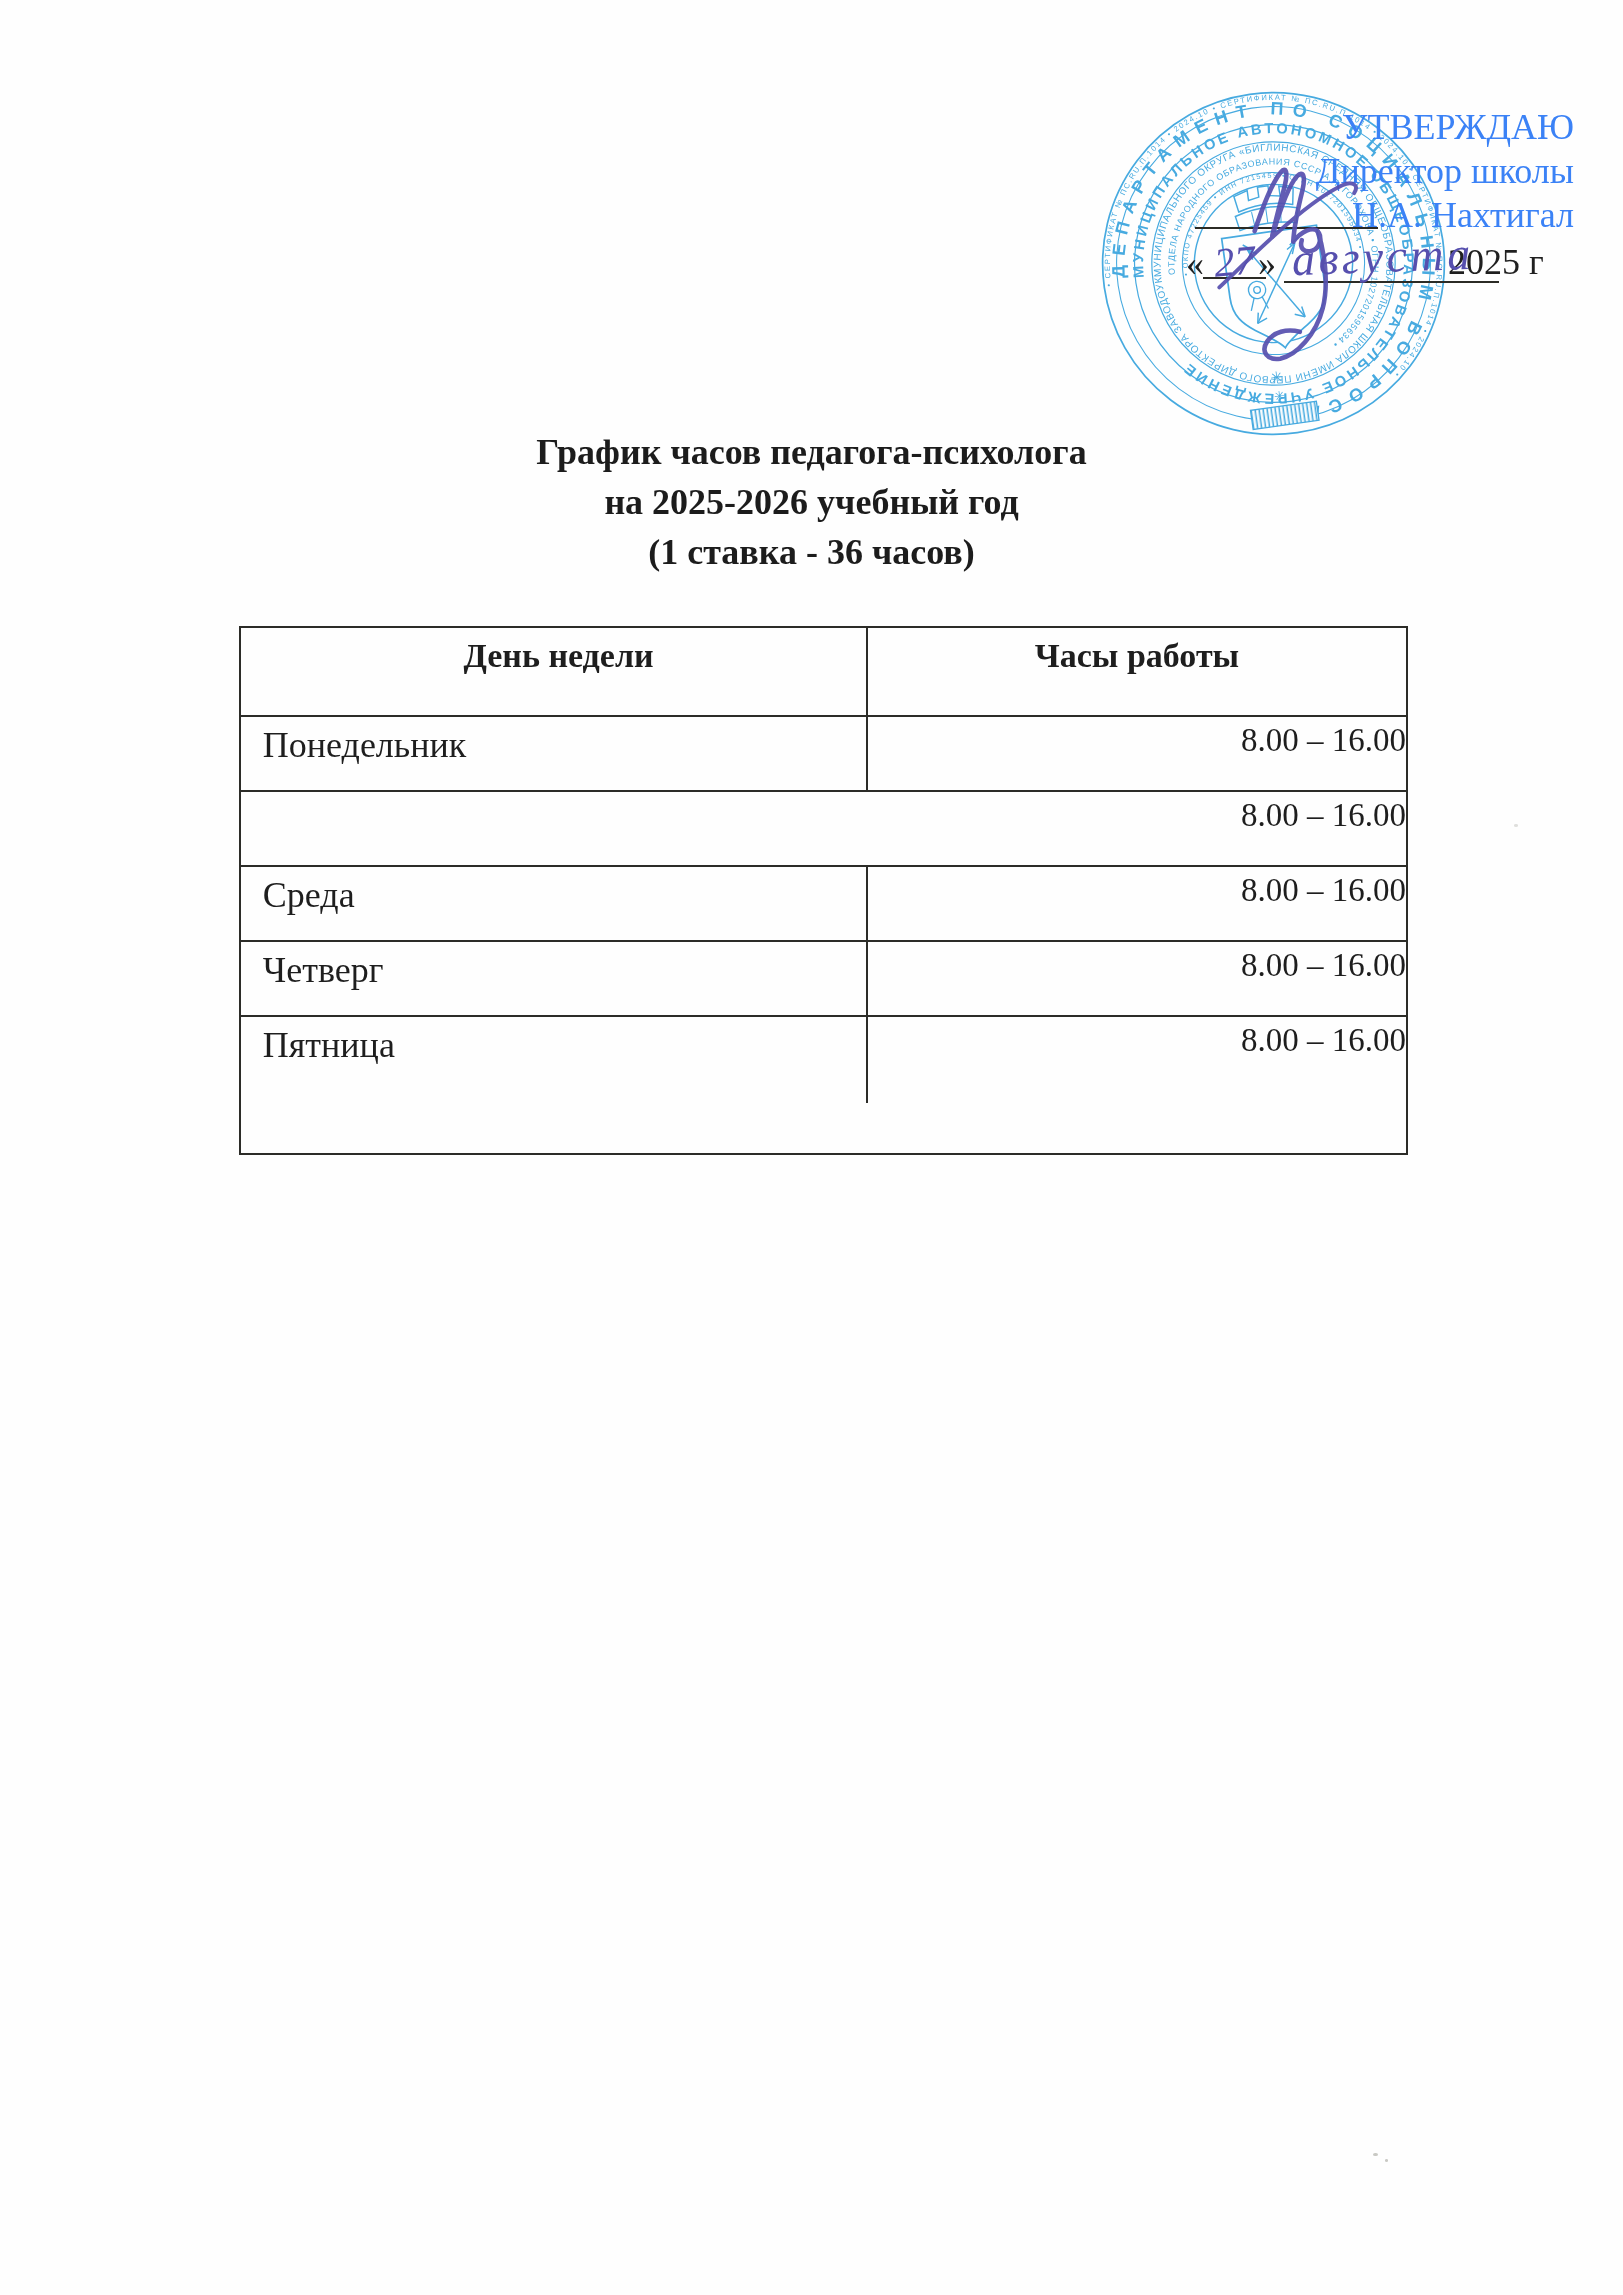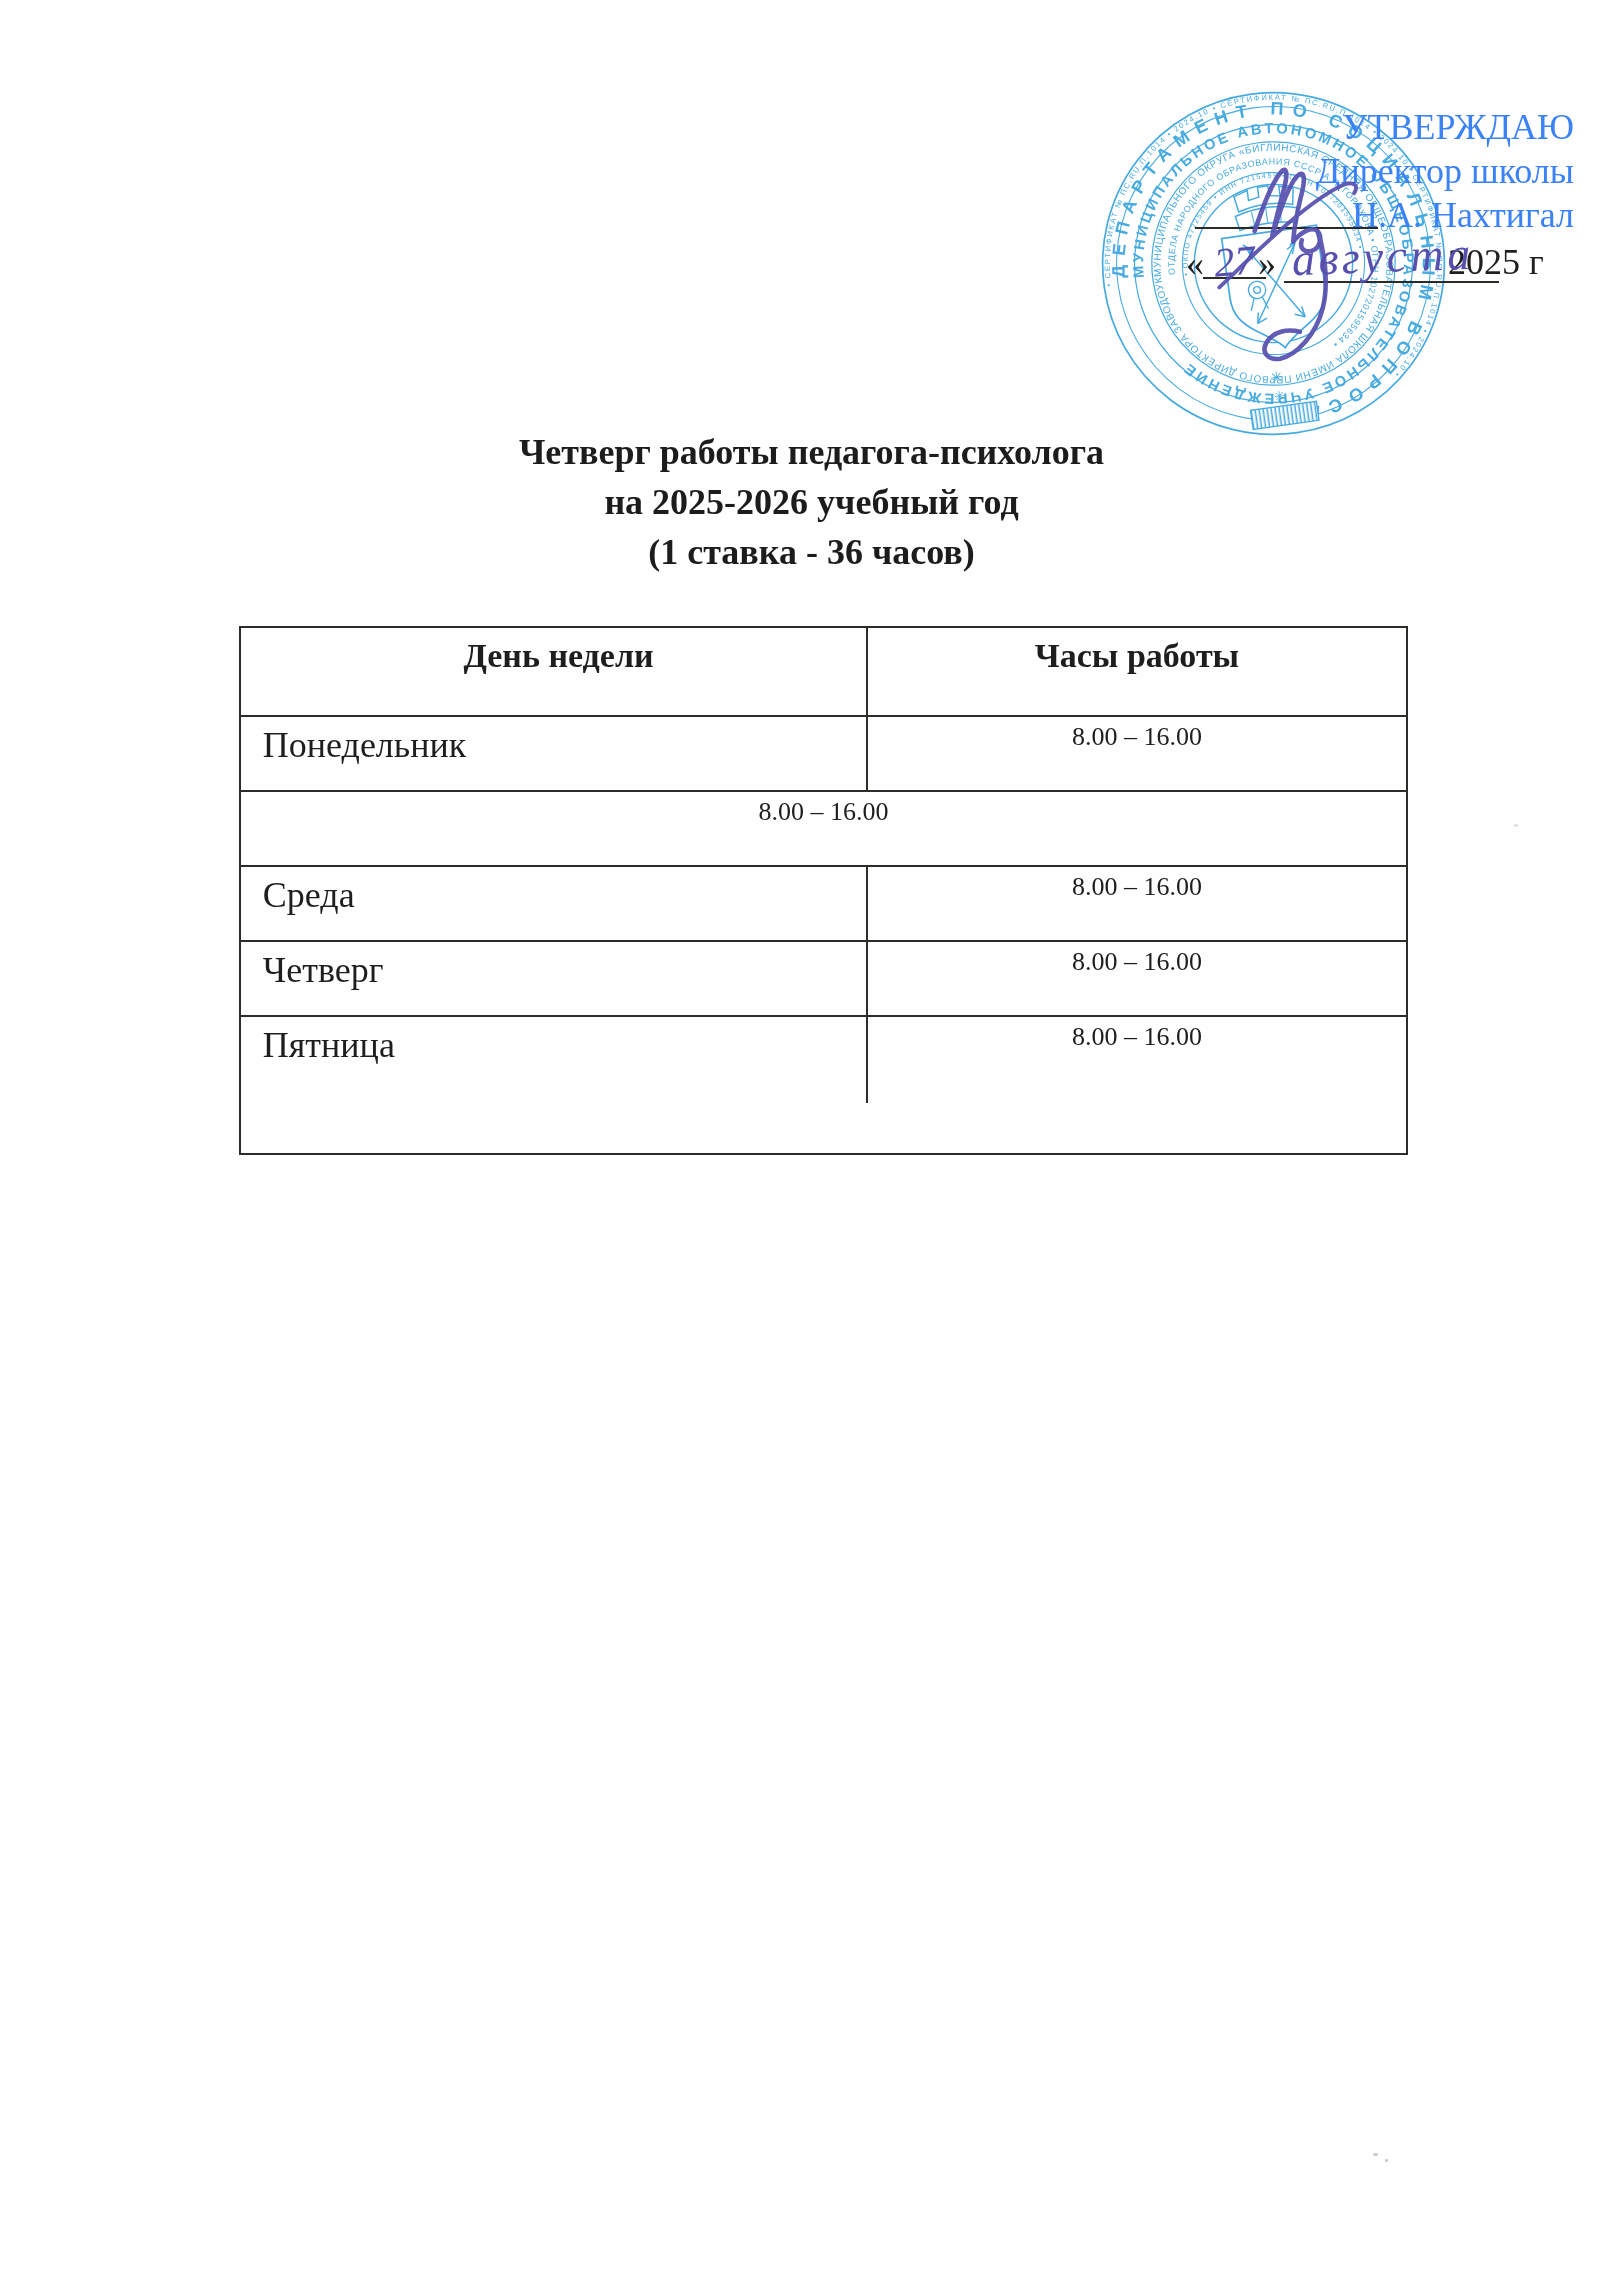--- a/index.html
+++ b/index.html
@@ -52,21 +52,21 @@
   }
   .t-row{display:flex;box-sizing:border-box;border-top:2px solid #2c2c28;}
   .t-row:first-child{border-top:none;}
   .t-head{height:87px;}
   .t-data{height:75px;}
   .t-data.last{height:88px;}
   .c-day{
     width:617px;box-sizing:border-box;border-right:2px solid #2c2c28;
     padding:6.5px 0 0 11.8px;text-align:left;margin-left:10px;
   }
-  .c-hours{flex:1;box-sizing:border-box;padding:5.2px 0 0 0;text-align:center;font-size:26px;}
+  .c-hours{flex:1;box-sizing:border-box;padding:5.2px 0 0 0;text-align:right;font-size:33px;}
   .t-head .c-day,.t-head .c-hours{font-weight:bold;text-align:center;padding:9.2px 0 0 0;font-size:34px;}
   
   .speck{position:absolute;border-radius:50%;background:#c9c9c4;z-index:1;}
   .sp1{left:1373px;top:2153px;width:4.6px;height:3.3px;}
   .sp2{left:1385px;top:2159px;width:3.3px;height:2.6px;}
   .sp3{left:1514px;top:824px;width:3.9px;height:2.6px;opacity:.6;}
 </style>
 </head>
 <body>
 
@@ -164,21 +164,21 @@
     <g fill="none" stroke="#564fae" stroke-width="7" stroke-linecap="round" opacity="0.92">
       <path d="M 1918 352 C 1932 310 1947 275 1958 262 C 1966 253 1969 262 1964 283 C 1955 318 1948 342 1945 360"></path>
       <path d="M 1945 360 C 1958 315 1972 280 1983 268 C 1992 259 1996 268 1991 290 C 1983 322 1978 348 1977 368"></path>
       <path d="M 1977 368 C 1990 352 2006 345 2014 352 C 2022 360 2018 378 2006 382 C 1994 386 1986 378 1990 366"></path>
       <path d="M 2014 352 C 2024 380 2032 430 2022 470 C 2012 510 1982 542 1957 547 C 1937 550 1927 536 1937 521 C 1947 506 1967 501 1987 506"></path>
       <path d="M 1864 438 C 1907 398 1992 310 2052 282 C 2068 275 2078 282 2070 294" stroke-width="6"></path>
     </g>
   </svg>
 
   <div class="doc-title">
-    <div>Четверг работы педагога-психолога</div>
+    <div>График часов педагога-психолога</div>
     <div>на 2025-2026 учебный год</div>
     <div>(1 ставка - 36 часов)</div>
   </div>
 
   <div class="schedule">
     <div class="t-row t-head">
       <div class="c-day">День недели</div>
       <div class="c-hours">Часы работы</div>
     </div>
     <div class="t-row t-data">

